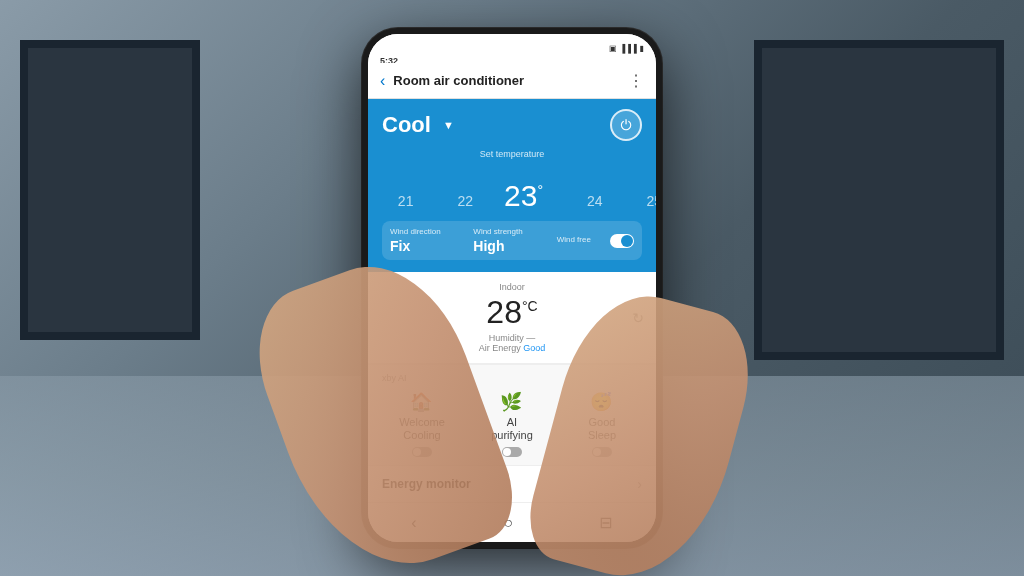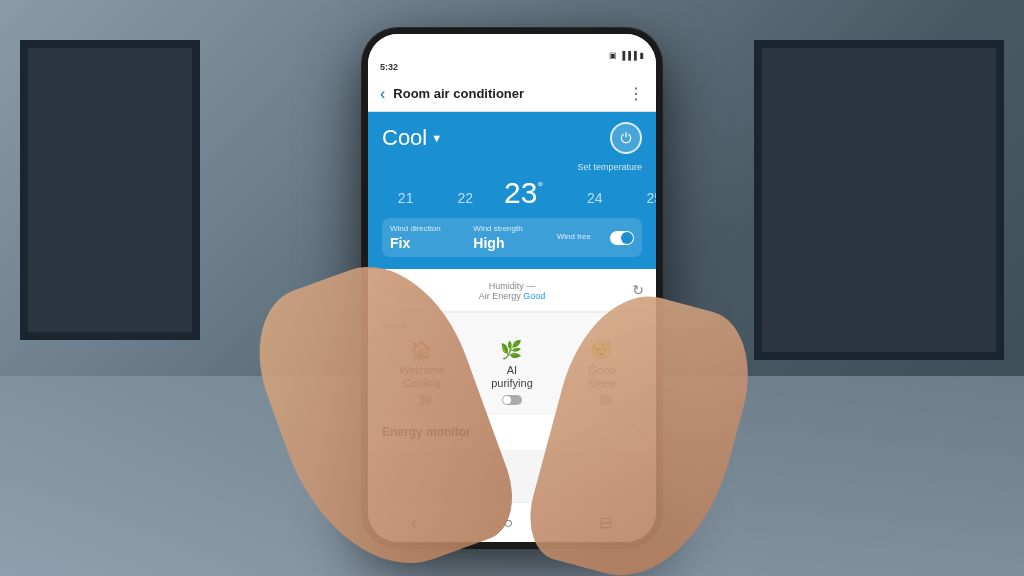--- a/index.html
+++ b/index.html
@@ -143,24 +143,24 @@
     .mode-row {
       display: flex;
       align-items: center;
       justify-content: space-between;
       margin-bottom: 8px;
     }
 
     .mode-selector {
       display: flex;
       align-items: center;
-      gap: 4px;
+      gap: 12px;
       color: #fff;
       font-size: 22px;
-      font-weight: 400;
+      font-weight: 700;
     }
 
     .mode-dropdown {
       font-size: 11px;
       color: #fff;
       cursor: pointer;
     }
 
     .power-btn {
       width: 32px;
@@ -177,22 +177,21 @@
     }
 
     .temp-section {
       text-align: center;
       margin-bottom: 8px;
     }
 
     .temp-label {
       font-size: 9px;
       color: rgba(255,255,255,0.8);
-      margin-bottom: 4px;
-      text-align: right;
+      margin-bottom: 20px;
     }
 
     .temp-row {
       display: flex;
       align-items: baseline;
       justify-content: center;
       gap: 8px;
       color: #fff;
     }
 
@@ -519,20 +518,24 @@
               <div class="wind-label">Wind free</div>
             </div>
             <div class="toggle">
               <div class="toggle-dot"></div>
             </div>
           </div>
         </div>
       </div>
 
       <div class="indoor-section">
+        <div class="indoor-label">Indoor</div>
+        <div class="indoor-temp">
+          <span>28</span><span class="indoor-temp-deg">°C</span>
+        </div>
         <div class="indoor-humidity">Humidity —</div>
         <div class="indoor-quality">
           <span>Air Energy</span>
           <span class="quality-good">Good</span>
         </div>
         <div class="refresh-btn">↻</div>
       </div>
 
       <div class="divider"></div>
 

